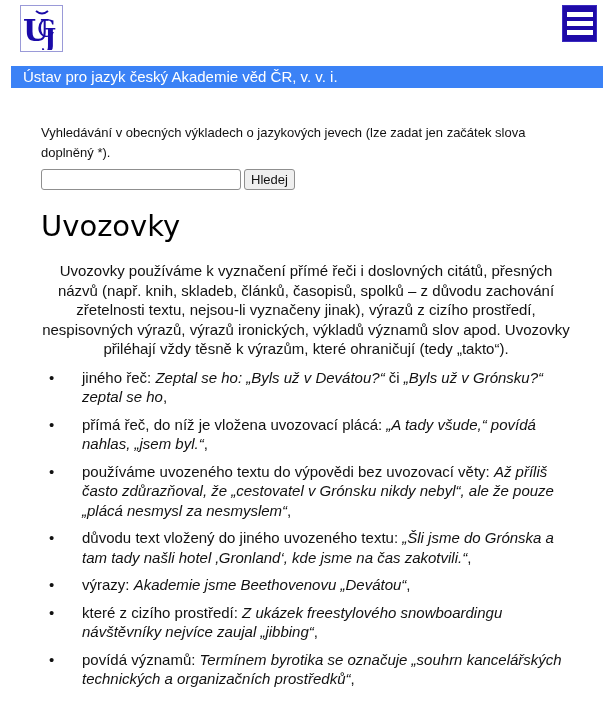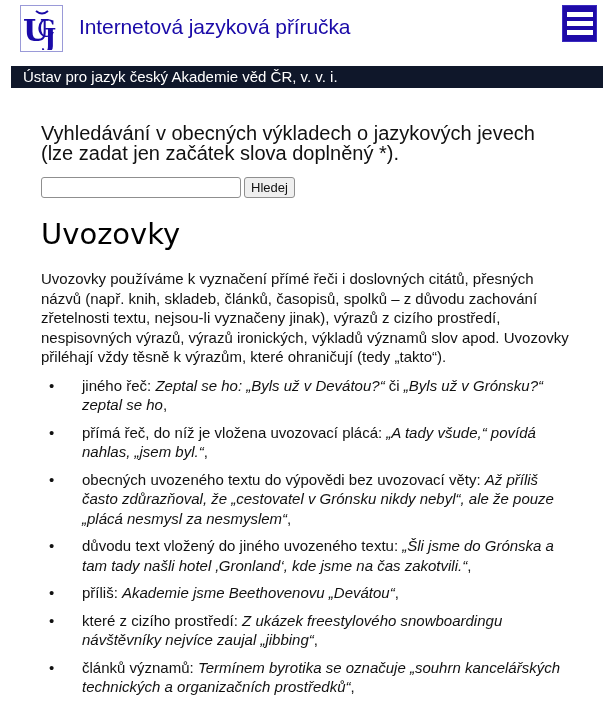--- a/index.html
+++ b/index.html
@@ -19,43 +19,43 @@
   }
   .menu-button {
     position: absolute; left: 562px; top: 5px; width: 35px; height: 37px;
     background: #1e0aa8; box-sizing: border-box; border: 1px solid #3a2ac0;
     display: flex; flex-direction: column; justify-content: center; align-items: center; gap: 4px;
     cursor: pointer;
   }
   .menu-button .bar { width: 26px; height: 5px; background: #ffffff; }
   .institute-bar {
     position: absolute; left: 11px; top: 66px; width: 592px; height: 22px;
-    background: #0f172a; color: #ffffff; font-size: 15px; line-height: 22px;
+    background: #3b82f6; color: #ffffff; font-size: 15px; line-height: 22px;
     padding-left: 12px; box-sizing: border-box;
   }
   .content { position: absolute; left: 41px; top: 110px; width: 530px; }
   .breadcrumb { font-size: 15px; line-height: 22px; margin: 0; }
   .breadcrumb a { color: #1a0aa8; text-decoration: underline; }
-  .search-desc { font-size: 20px; line-height: 20px; margin: 13px 0 0 0; }
-  .search-row { margin-top: 14px; display: flex; align-items: center; }
+  .search-desc { font-size: 13px; line-height: 20px; margin: 13px 0 0 0; }
+  .search-row { margin-top: 6px; display: flex; align-items: center; }
   .search-input {
     width: 200px; height: 21px; box-sizing: border-box; border: 1px solid #8f8f8f;
     border-radius: 3px; background: #fff; padding: 0 3px; font-size: 13px;
     font-family: "Liberation Sans", sans-serif;
   }
   .search-button {
     margin-left: 3px; height: 21px; box-sizing: border-box; border: 1px solid #8f8f8f;
     border-radius: 3px; background: #efefef; font-size: 13px; padding: 0 6px;
     font-family: "Liberation Sans", sans-serif; color: #111; cursor: pointer;
   }
   h1.page-title {
     font-family: "DejaVu Sans", sans-serif; font-weight: normal; font-size: 29px;
     margin: 18px 0 0 0; line-height: 36px; color: #000;
   }
-  .intro { font-size: 15px; line-height: 19.5px; margin: 17px 0 0 0; }
+  .intro { font-size: 15px; line-height: 19.5px; margin: 17px 0 0 0; text-align: center; }
   ul.examples { margin: 9px 0 0 0; padding-left: 41px; list-style: none; }
   ul.examples li {
     position: relative; font-size: 15px; line-height: 19.5px; margin-bottom: 8px;
   }
   ul.examples li .bullet {
     position: absolute; left: -33px; top: 0; font-size: 15px;
   }
   .it { font-style: italic; }
 </style>
 </head>
@@ -63,21 +63,20 @@
 
 <div class="header">
   <a class="logo" title="ÚJČ logo">
     <svg width="39" height="43" viewBox="0 0 39 43">
       <text x="1" y="34" font-family="DejaVu Serif, serif" font-size="30" fill="#1a0aa8" font-weight="bold">U</text>
       <text x="15" y="30" font-family="DejaVu Serif, serif" font-size="24" fill="#1a0aa8">C</text>
       <text x="22" y="40" font-family="DejaVu Serif, serif" font-size="26" fill="#1a0aa8" font-weight="bold">J</text>
       <path d="M14 4 Q20 9 26 4" stroke="#1a0aa8" stroke-width="2" fill="none"></path>
     </svg>
   </a>
-  <a class="site-title">Internetová jazyková příručka</a>
   <div class="menu-button">
     <span class="bar"></span>
     <span class="bar"></span>
     <span class="bar"></span>
   </div>
 </div>
 
 <div class="institute-bar">Ústav pro jazyk český Akademie věd ČR, v. v. i.</div>
 
 <div class="content">
@@ -89,20 +88,20 @@
     <button class="search-button">Hledej</button>
   </div>
 
   <h1 class="page-title">Uvozovky</h1>
 
   <p class="intro">Uvozovky používáme k vyznačení přímé řeči i doslovných citátů, přesných názvů (např. knih, skladeb, článků, časopisů, spolků – z důvodu zachování zřetelnosti textu, nejsou-li vyznačeny jinak), výrazů z cizího prostředí, nespisovných výrazů, výrazů ironických, výkladů významů slov apod. Uvozovky přiléhají vždy těsně k výrazům, které ohraničují (tedy „takto“).</p>
 
   <ul class="examples">
     <li><span class="bullet">•</span><span>jiného řeč: </span><span class="it">Zeptal se ho: „Byls už v Devátou?“</span><span> či </span><span class="it">„Byls už v Grónsku?“ zeptal se ho</span><span>,</span></li>
     <li><span class="bullet">•</span><span>přímá řeč, do níž je vložena uvozovací plácá: </span><span class="it">„A tady všude,“ povídá nahlas, „jsem byl.“</span><span>,</span></li>
-    <li><span class="bullet">•</span><span>obecných uvozeného textu do výpovědi bez uvozovací věty: </span><span class="it">Až příliš často zdůrazňoval, že „cestovatel v Grónsku nikdy nebyl“, ale že pouze „plácá nesmysl za nesmyslem“</span><span>,</span></li>
+    <li><span class="bullet">•</span><span>používáme uvozeného textu do výpovědi bez uvozovací věty: </span><span class="it">Až příliš často zdůrazňoval, že „cestovatel v Grónsku nikdy nebyl“, ale že pouze „plácá nesmysl za nesmyslem“</span><span>,</span></li>
     <li><span class="bullet">•</span><span>důvodu text vložený do jiného uvozeného textu: </span><span class="it">„Šli jsme do Grónska a tam tady našli hotel ‚Gronland‘, kde jsme na čas zakotvili.“</span><span>,</span></li>
-    <li><span class="bullet">•</span><span>příliš: </span><span class="it">Akademie jsme Beethovenovu „Devátou“</span><span>,</span></li>
+    <li><span class="bullet">•</span><span>výrazy: </span><span class="it">Akademie jsme Beethovenovu „Devátou“</span><span>,</span></li>
     <li><span class="bullet">•</span><span>které z cizího prostředí: </span><span class="it">Z ukázek freestylového snowboardingu návštěvníky nejvíce zaujal „jibbing“</span><span>,</span></li>
-    <li><span class="bullet">•</span><span>článků významů: </span><span class="it">Termínem byrotika se označuje „souhrn kancelářských technických a organizačních prostředků“</span><span>,</span></li>
+    <li><span class="bullet">•</span><span>povídá významů: </span><span class="it">Termínem byrotika se označuje „souhrn kancelářských technických a organizačních prostředků“</span><span>,</span></li>
 
   </ul>
 </div>
 
 </body></html>

